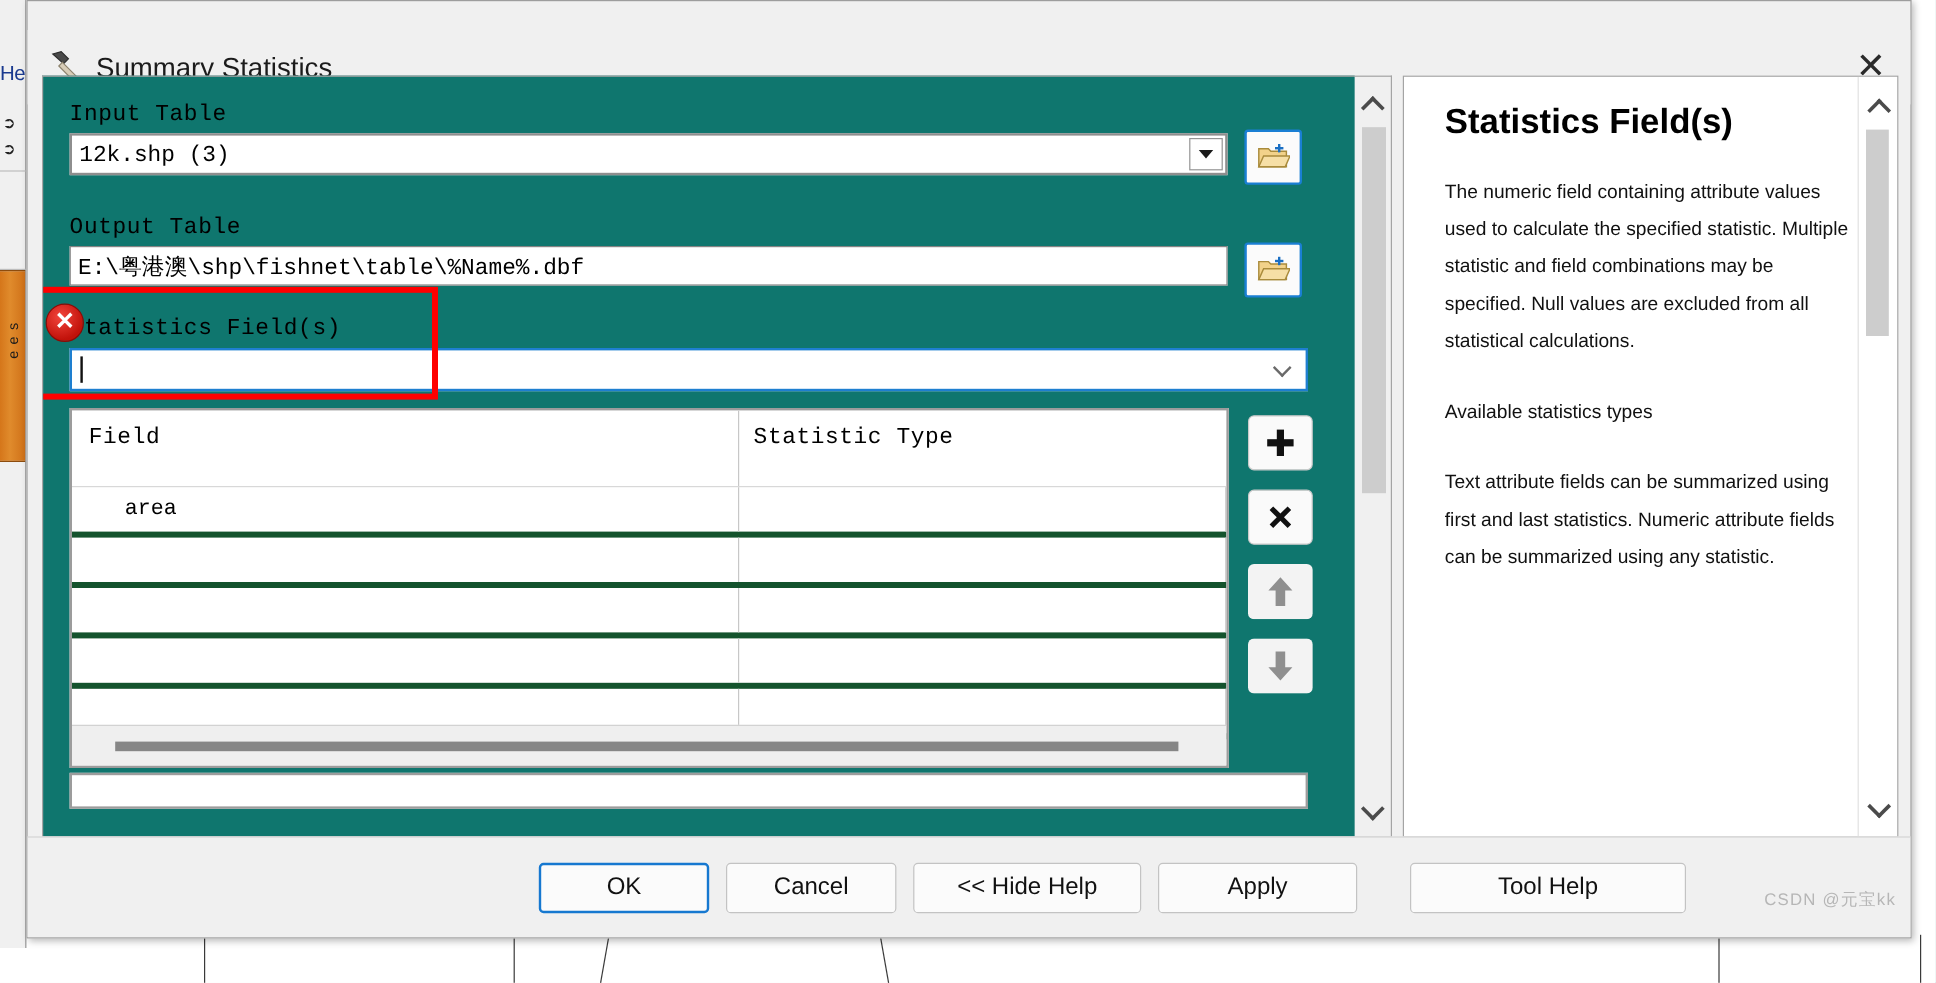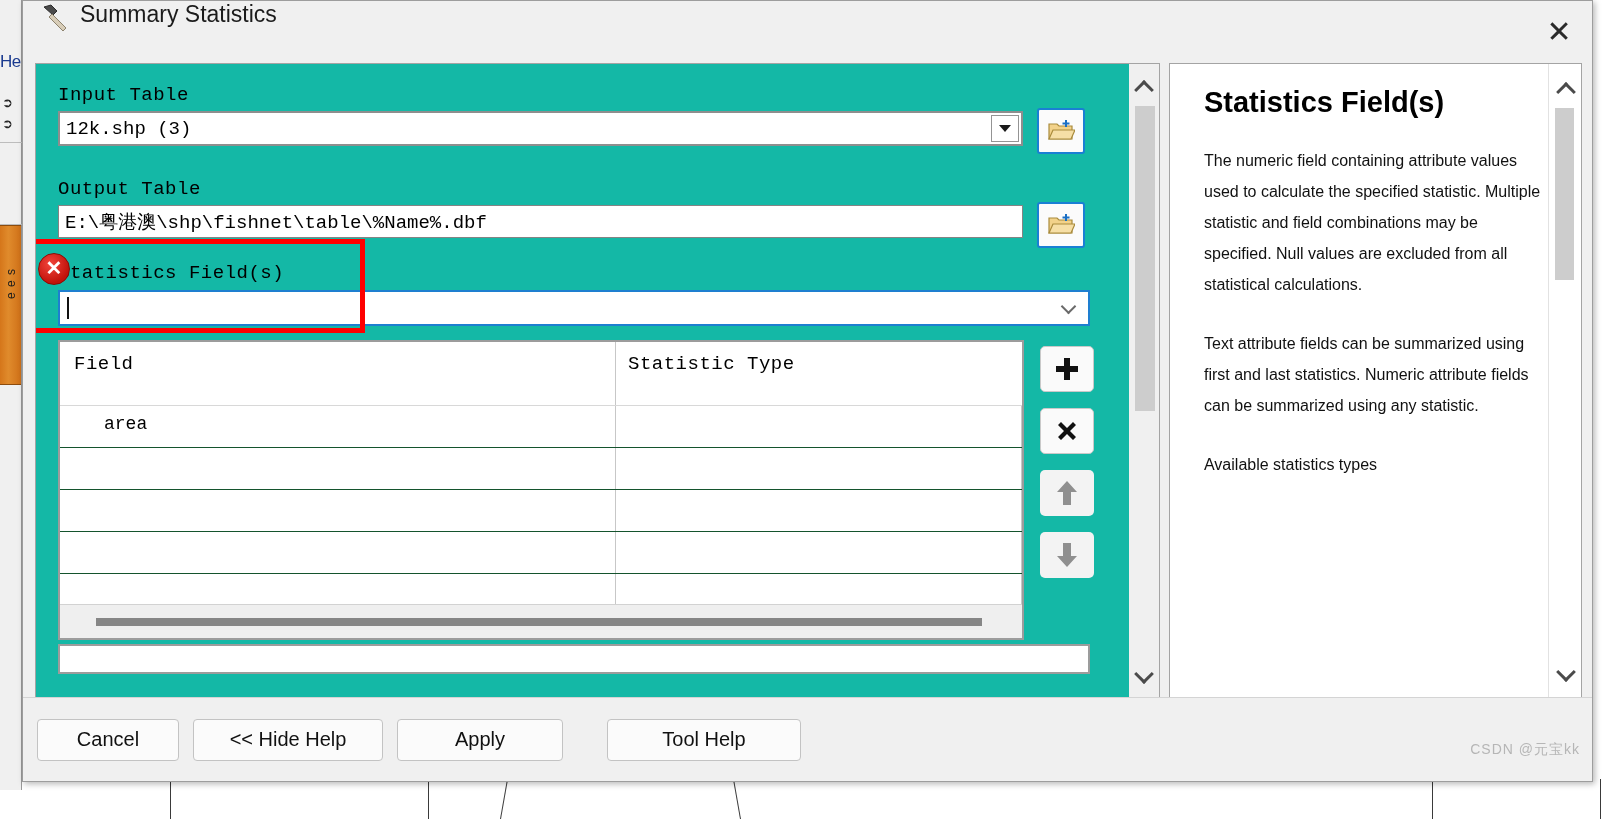--- a/index.html
+++ b/index.html
@@ -54,21 +54,21 @@
   
   #dialog {
     position: absolute; left: 22px; top: 0px;
     width: 1571px; height: 782px;
     background: #f0f0f0;
     border: 1px solid #9d9d9d;
     box-shadow: 2px 2px 6px rgba(0,0,0,0.28);
   }
   .titlebar {
     position: relative; height: 62px; background: #f0f0f0;
-    display: flex; 
+    display: flex; align-items: center; margin-top: 24px;
   }
   .title-hammer {
     margin-left: 15px; width: 34px; height: 34px; position: relative;
   }
   .title-text {
     font-size: 23px; color: #1b1b1b; margin-left: 8px;
     font-family: "Liberation Sans", sans-serif;
   }
   .title-close {
     position: absolute; right: 0px; top: 0px; width: 66px; height: 60px;
@@ -80,21 +80,21 @@
   .content-area {
     position: absolute; left: 12px; top: 62px;
     width: 1547px; height: 635px;
     display: flex;
   }
 
   
   .params-panel {
     position: relative;
     width: 1123px; height: 635px;
-    background: #14b8a6;
+    background: #0f766e;
     border: 1px solid #a4a4a4;
     border-right: none;
     overflow: hidden;
   }
   .params-inner { position: absolute; left: 0; top: 0; width: 1100px; padding: 20px 0 0 22px; }
 
   .field-label {
     font-family: "Liberation Mono", monospace;
     font-size: 19px; color: #000; letter-spacing: 0.5px;
     margin-bottom: 5px; white-space: nowrap;
@@ -177,21 +177,21 @@
   .grid-head {
     display: flex; height: 64px;
     border-bottom: 1px solid #d8d8d8;
   }
   .gcol1 { width: 556px; border-right: 1px solid #c7c7c7; padding: 11px 0 0 14px; }
   .gcol2 { flex: 1; padding: 11px 17px 0 12px; }
   .gh {
     font-family: "Liberation Mono", monospace;
     font-size: 19px; color: #000; letter-spacing: 0.5px;
   }
-  .grid-body-row { display: flex; height: 42px; border-bottom: 1px solid #14532d; }
+  .grid-body-row { display: flex; height: 42px; border-bottom: 5px solid #14532d; }
   .grid-body-row .c1 { width: 556px; border-right: 1px solid #c7c7c7; padding: 8px 0 0 44px; }
   .grid-body-row .c2 { flex: 1; border-right: 1px solid #c7c7c7; }
   .cell-txt {
     font-family: "Liberation Mono", monospace; font-size: 18px; color: #000;
   }
   .grid-hscroll {
     position: absolute; left: 0; bottom: 0; width: 100%; height: 34px;
     background: #efefef; border-top: 1px solid #d2d2d2;
   }
   .grid-hscroll i {
@@ -278,21 +278,21 @@
     height: 42px; background: #fbfbfb; border: 1px solid #c3c3c3;
     border-radius: 4px; font-size: 20px; color: #111;
     display: flex; align-items: center; justify-content: center;
     cursor: default; font-family: "Liberation Sans", sans-serif;
   }
   .btn.default { border: 2px solid #1678d0; }
   #btn-ok { width: 142px; margin-left: 426px; }
   #btn-cancel { width: 142px; margin-left: 14px; }
   #btn-apply { width: 166px; margin-left: 14px; }
   #btn-hidehelp { width: 190px; margin-left: 14px; }
-  #btn-toolhelp { width: 194px; margin-left: 44px; }
+  #btn-toolhelp { width: 230px; margin-left: 44px; }
 
   .watermark {
     position: absolute; right: 12px; bottom: 22px;
     font-size: 14px; color: #b6b6b6; letter-spacing: 1px;
     font-family: "Liberation Sans", sans-serif;
   }
 </style>
 </head>
 <body>
 
@@ -456,36 +456,37 @@
       <div class="thumb"></div>
       <div class="arw dn">
           <span class="chev dn"></span>
         </div>
     </div>
 
     <div class="help-panel">
       <div class="help-body">
         <div class="help-title">Statistics Field(s)</div>
         <p class="help-p">The numeric field containing attribute values used to calculate the specified statistic. Multiple statistic and field combinations may be specified. Null values are excluded from all statistical calculations.</p>
+        <p class="help-p">Available statistics types</p>
         <p class="help-p">Text attribute fields can be summarized using first and last statistics. Numeric attribute fields can be summarized using any statistic.</p>
-        <p class="help-p">Available statistics types</p>
       </div>
       <div class="hscroll-col">
         <div class="arw up">
             <span class="chev up"></span>
           </div>
         <div class="thumb"></div>
         <div class="arw dn">
             <span class="chev dn"></span>
           </div>
       </div>
     </div>
   </div>
 
   <div class="btnbar">
+    <div class="btn default" id="btn-ok">OK</div>
     <div class="btn" id="btn-cancel">Cancel</div>
     <div class="btn" id="btn-hidehelp">&lt;&lt; Hide Help</div>
     <div class="btn" id="btn-apply">Apply</div>
     <div class="btn" id="btn-toolhelp">Tool Help</div>
   </div>
 
   <div class="watermark">CSDN @元宝kk</div>
 </div>
 
 </body></html>

